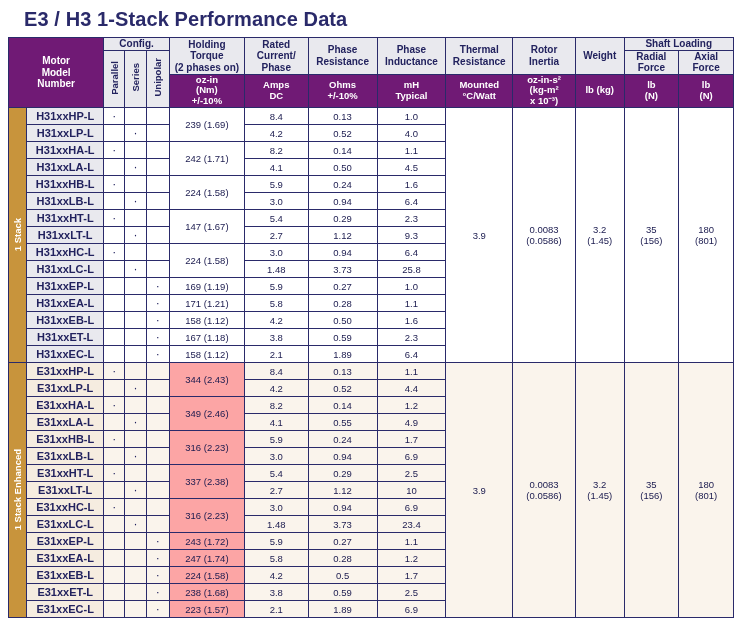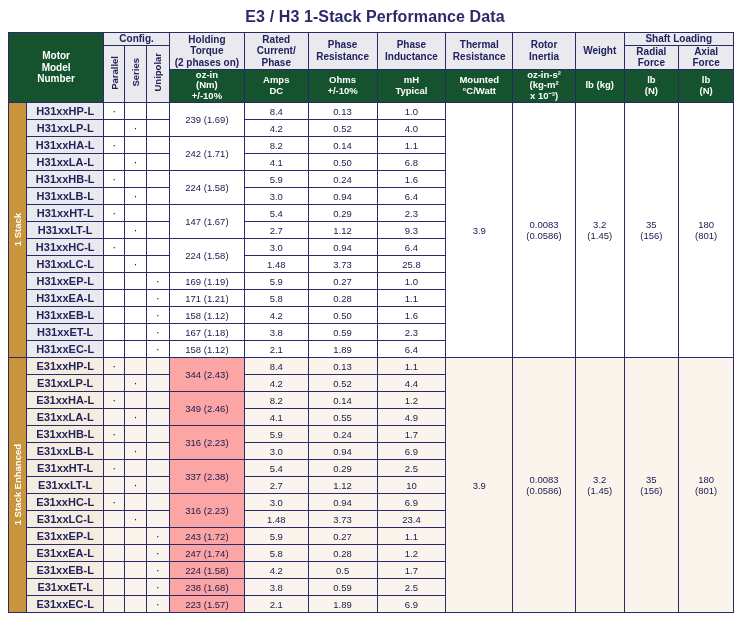--- a/index.html
+++ b/index.html
@@ -6,26 +6,25 @@
   html, body { margin: 0; padding: 0; }
   body {
     width: 742px;
     height: 619px;
     background: #ffffff;
     font-family: "Liberation Sans", sans-serif;
     color: #1a1a4e;
     overflow: hidden;
   }
   #page-title {
-    font-size: 16px;
+    font-size: 20px;
     font-weight: bold;
     color: #2a2a6a;
-    padding: 8px 0 6px 8px;
+    padding: 8px 0 6px 24px;
     letter-spacing: 0.1px;
-    text-align: center;
   }
   table.spec {
     border-collapse: collapse;
     table-layout: fixed;
     width: 726px;
     margin-left: 8px;
     font-size: 10px;
   }
   table.spec td, table.spec th {
     border: 1px solid #2a2a6a;
@@ -36,21 +35,21 @@
   
   thead th {
     background: #e9e9ee;
     color: #22225e;
     font-weight: bold;
     font-size: 10px;
     line-height: 1.15;
     padding: 3px 2px;
   }
   thead th.dark {
-    background: #14532d;
+    background: #701a75;
     color: #ffffff;
     font-weight: bold;
   }
   thead th.vert {
     background: #e9e9ee;
     padding: 2px 0;
   }
   .vtxt {
     writing-mode: vertical-rl;
     transform: rotate(180deg);
@@ -229,21 +228,21 @@
         <td class="val">0.14</td>
         <td class="val">1.1</td>
       </tr>
       <tr class="std">
         <td class="model">H31xxLA-L</td>
         <td class="cfg"></td>
         <td class="cfg"><span class="dot">·</span></td>
         <td class="cfg"></td>
         <td class="val">4.1</td>
         <td class="val">0.50</td>
-        <td class="val">6.8</td>
+        <td class="val">4.5</td>
       </tr>
       <tr class="std">
         <td class="model">H31xxHB-L</td>
         <td class="cfg"><span class="dot">·</span></td>
         <td class="cfg"></td>
         <td class="cfg"></td>
         <td class="torque" rowspan="2">224 (1.58)</td>
         <td class="val">5.9</td>
         <td class="val">0.24</td>
         <td class="val">1.6</td>

